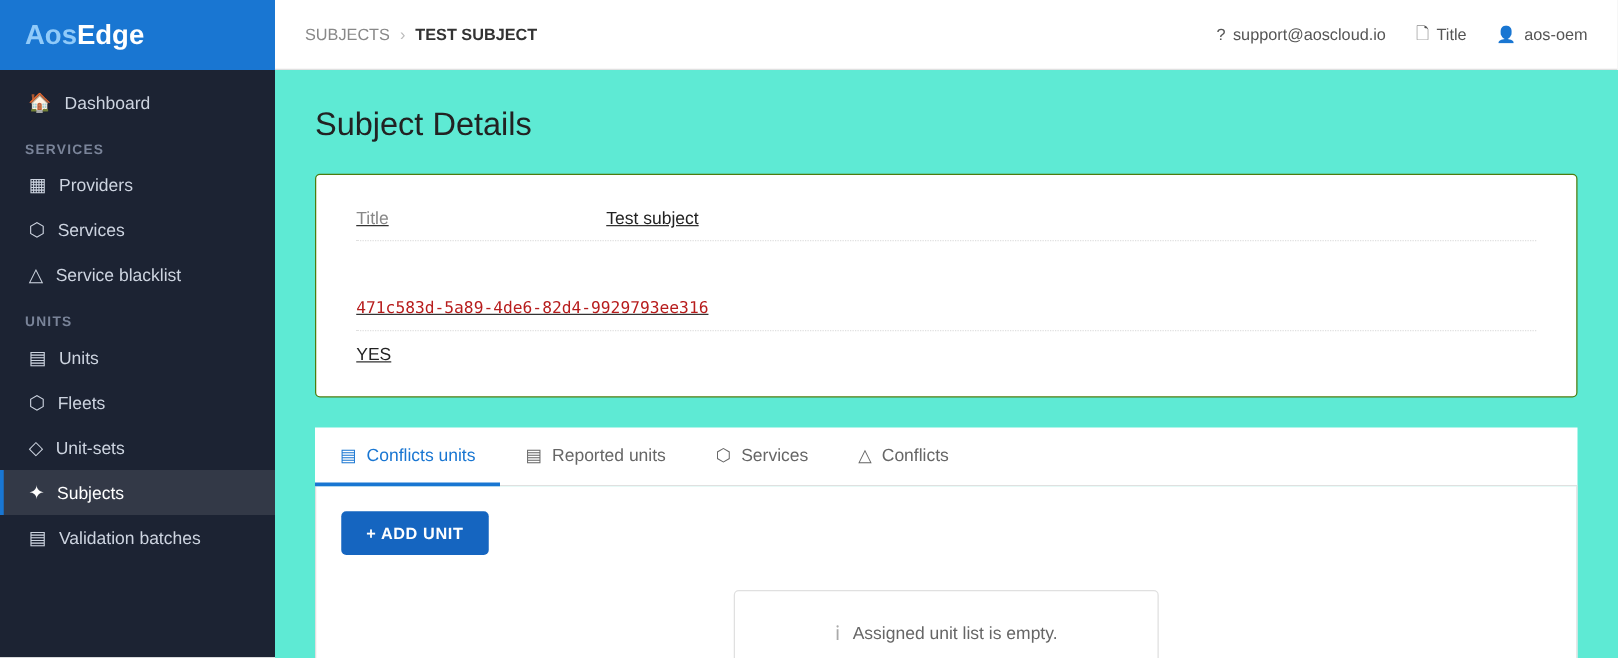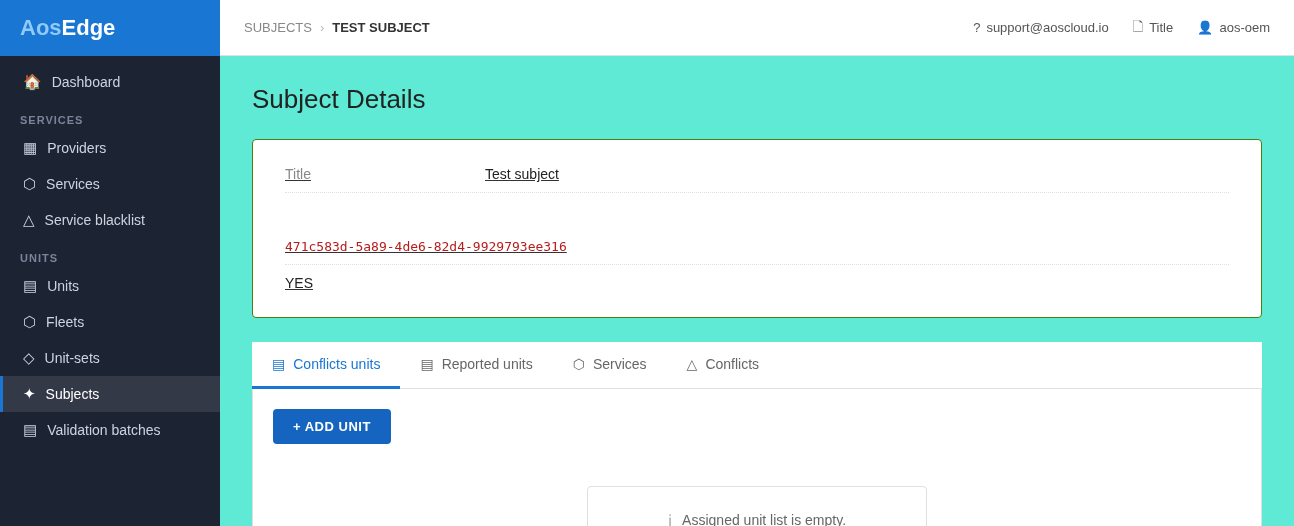--- a/index.html
+++ b/index.html
@@ -177,21 +177,21 @@
       gap: 8px;
       background: #1565c0;
       color: #fff;
       border: none;
       border-radius: 4px;
       padding: 10px 20px;
       font-size: 13px;
       font-weight: 600;
       letter-spacing: 0.5px;
       cursor: pointer;
-      margin-bottom: 42px;
+      margin-bottom: 28px;
     }
 
     
     .empty-state {
       display: flex;
       align-items: center;
       justify-content: center;
       border: 1px solid #e0e0e0;
       border-radius: 4px;
       padding: 22px 32px;

